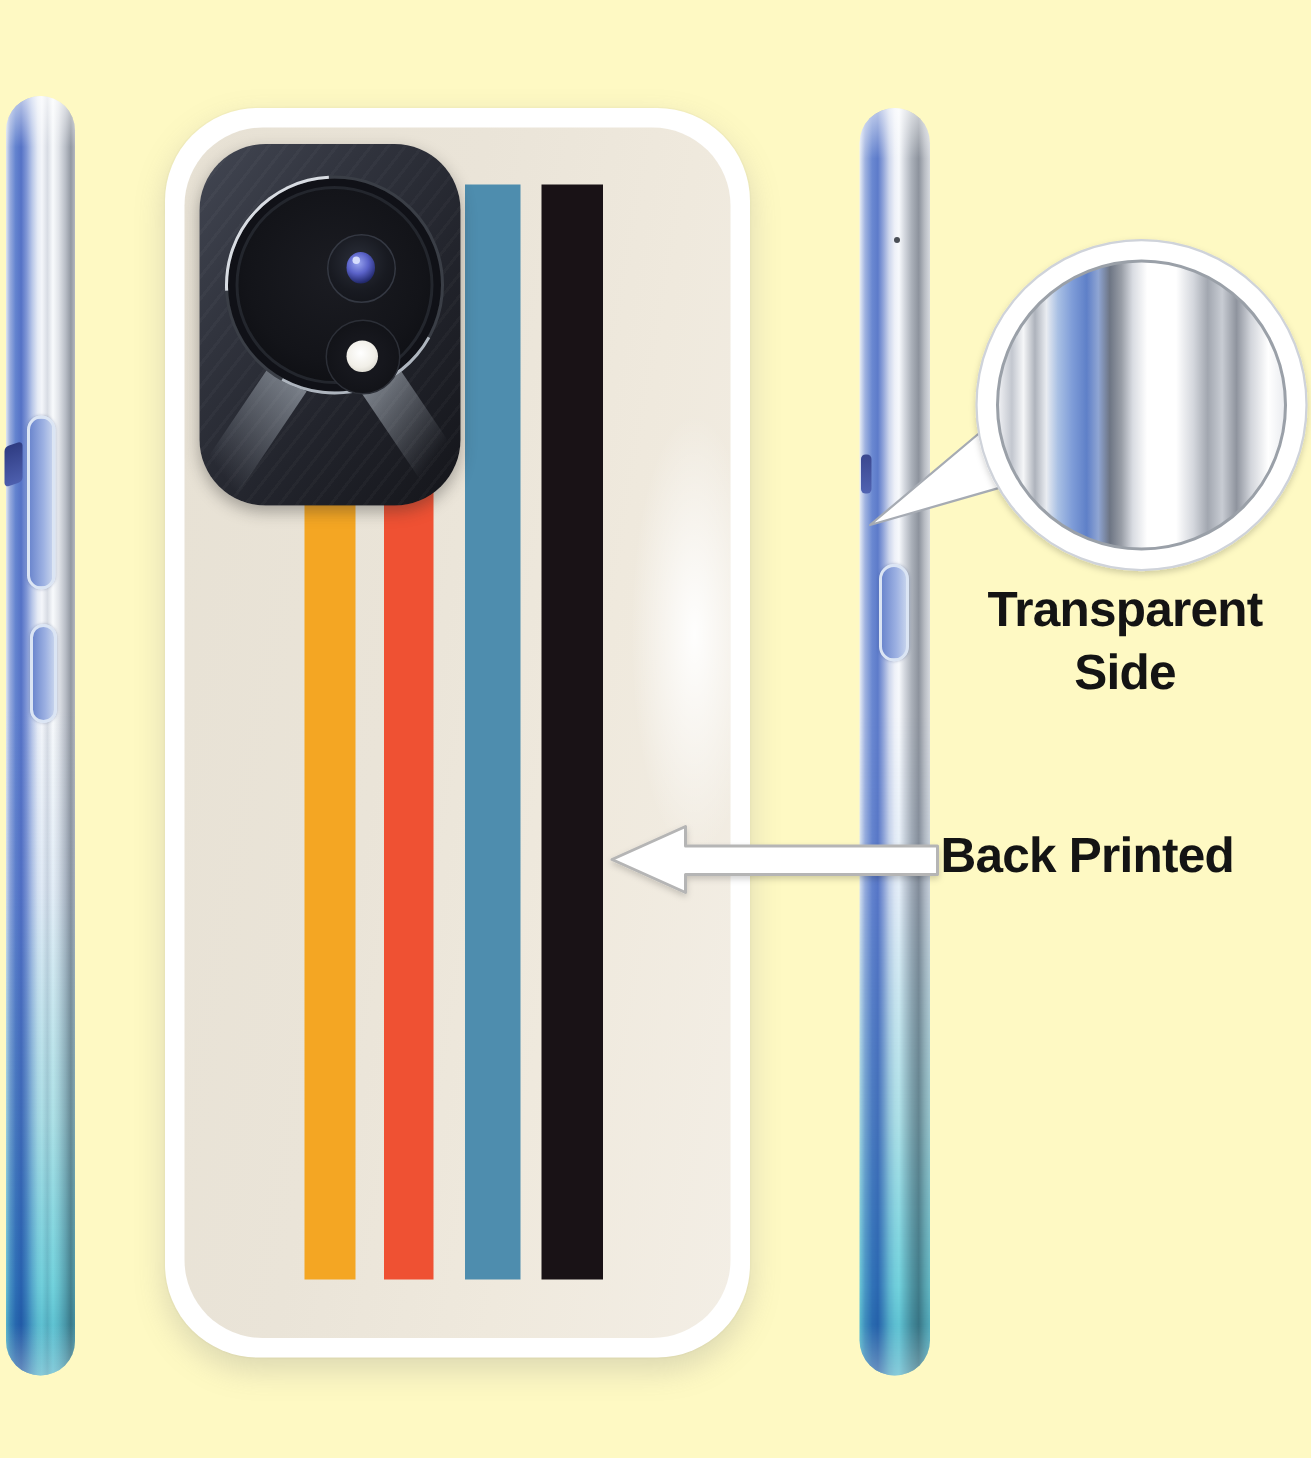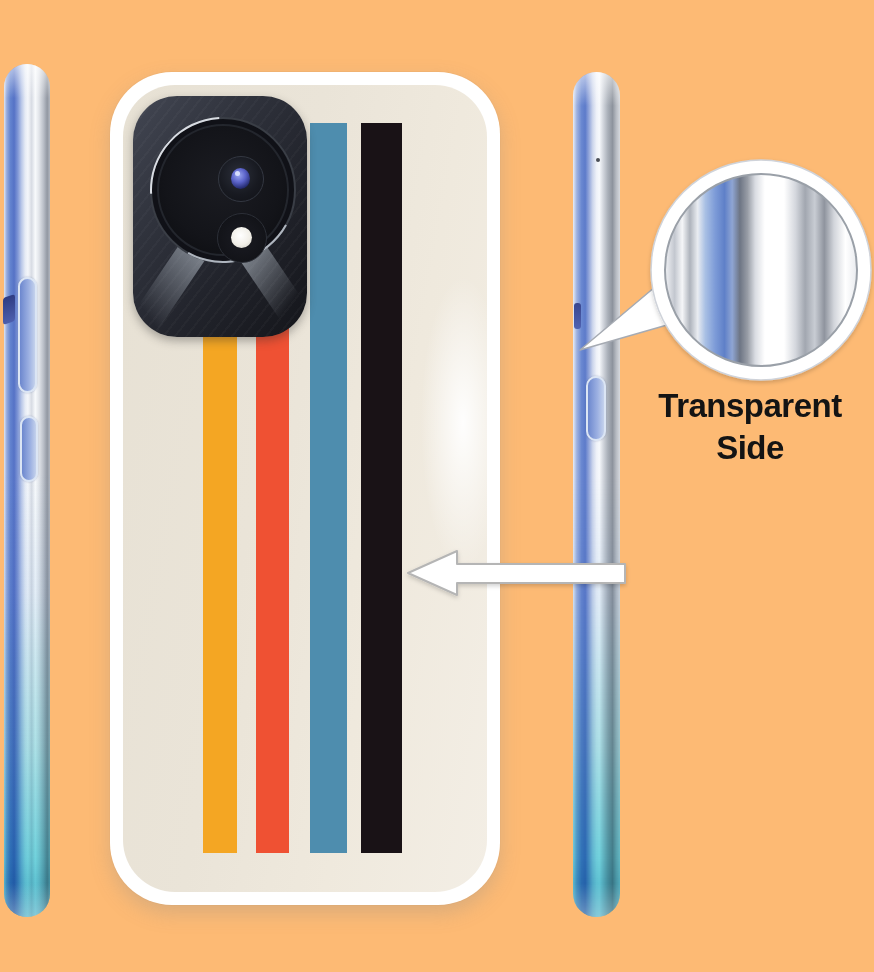--- a/index.html
+++ b/index.html
@@ -1,18 +1,18 @@
 <!DOCTYPE html>
 <html><head>
 <meta charset="utf-8">
 <style>
   html,body{margin:0;padding:0;background:#fff;}
   #stage{
     position:relative;width:874px;height:972px;overflow:hidden;
-    background:#fdba74;font-family:"Liberation Sans",sans-serif;
+    background:#fef9c3;font-family:"Liberation Sans",sans-serif;
   }
   
   .phone-side{position:absolute;border-radius:24px;}
   #phone-left{
     left:4px;top:64px;width:46px;height:853px;
     background:linear-gradient(90deg,
       #dfe6f2 0%,#96aadd 6%,#6383cf 14%,#5572c6 22%,#8097d6 30%,
       #b9c7e8 38%,#e6ebf5 46%,#f4f6fa 52%,#d8dce4 60%,#f8fafc 68%,
       #e2e5ea 76%,#b9bec7 86%,#9298a2 94%,#b3b7bf 100%);
   }
@@ -209,14 +209,15 @@
       <circle cx="761" cy="270" r="96" fill="url(#zoomStripes)" stroke="#9aa0a8" stroke-width="2"></circle>
     </g>
 
     <polygon points="408,573 457,551 457,564 625,564 625,583 457,583 457,595" fill="#ffffff" stroke="#b5b5b5" stroke-width="2" stroke-linejoin="round" filter="url(#softShadow)"></polygon>
   </svg>
 
   <div class="annotation" id="transparent-side-label">
     <div>Transparent</div>
     <div>Side</div>
   </div>
+  <div class="annotation" id="back-printed-label">Back Printed</div>
 
 </div>
 
 </body></html>

